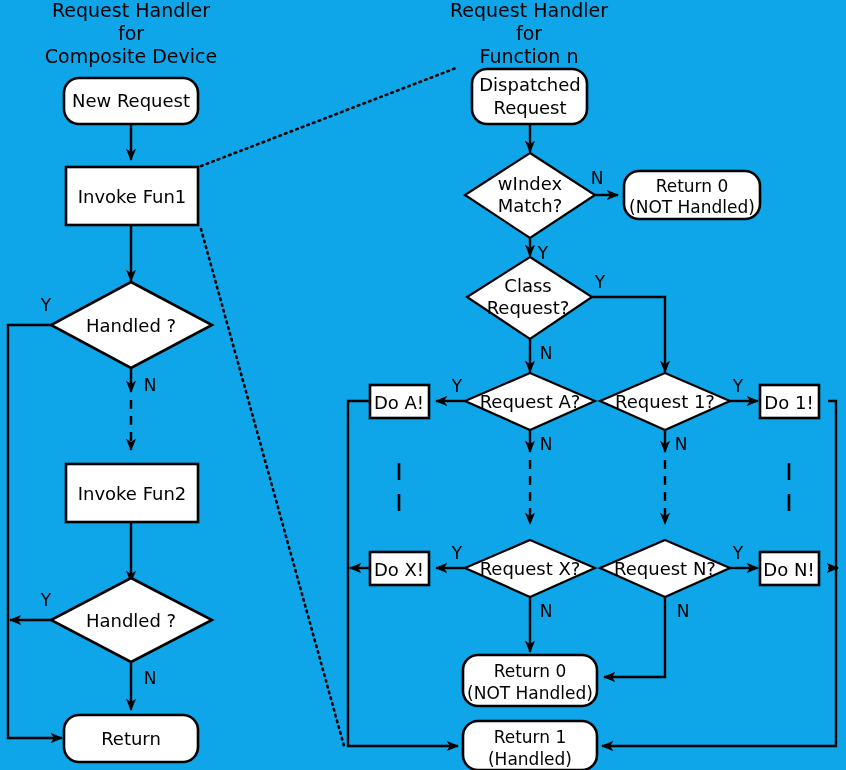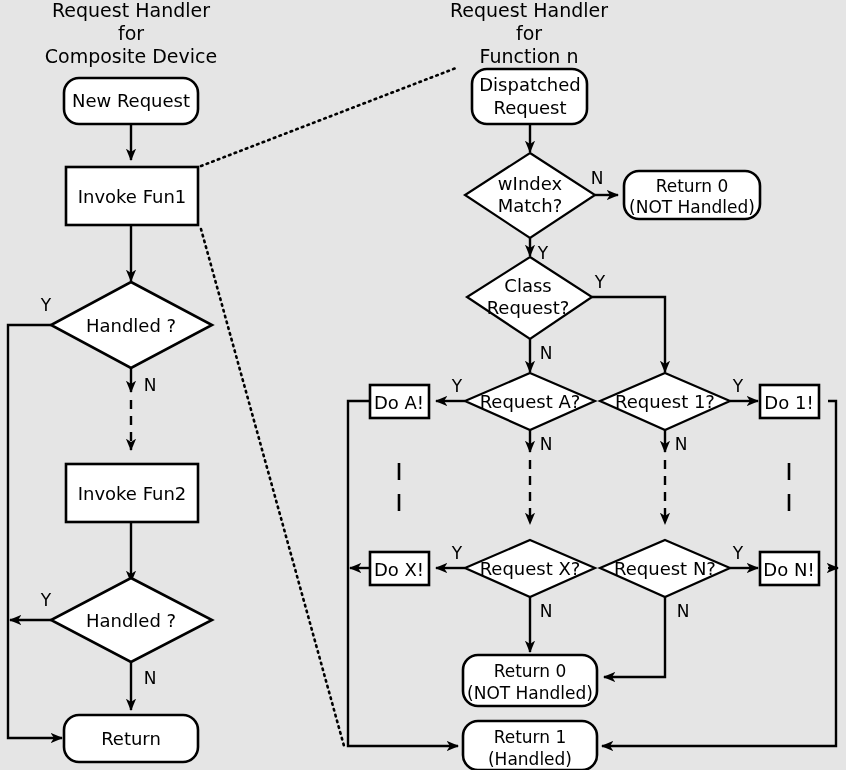--- a/index.html
+++ b/index.html
@@ -7,21 +7,21 @@
     padding: 0;
     background: #ffffff;
   }
   body {
     font-family: "DejaVu Sans", "Liberation Sans", sans-serif;
   }
   #canvas {
     position: relative;
     width: 846px;
     height: 770px;
-    background: #e5e5e5;
+    background: #0ea5e9;
     overflow: hidden;
   }
   svg.layer {
     position: absolute;
     left: 0;
     top: 0;
     width: 846px;
     height: 770px;
   }
   .txt {

